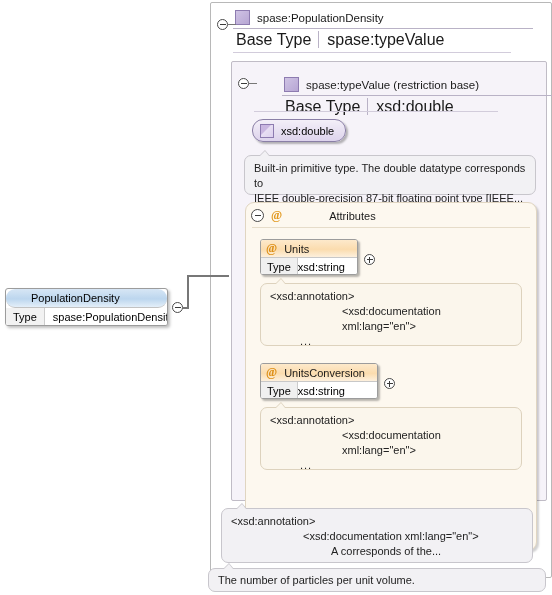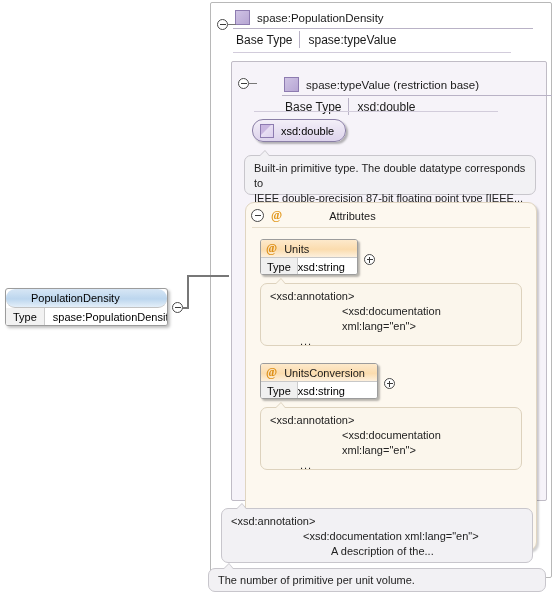--- a/index.html
+++ b/index.html
@@ -55,21 +55,21 @@
   }
   .ctype-rule {
     height: 1px;
     background: #b9b2c6;
     margin: 1px 0 2px 0;
   }
   .ctype-row {
     display: flex;
     align-items: center;
     height: 17px;
-    font-size: 12px;
+    font-size: 16px;
   }
   .ctype-row .k {
     padding: 0 7px 0 3px;
     color: #1a1a1a;
     white-space: nowrap;
   }
   .ctype-row .sep {
     width: 1px;
     align-self: stretch;
     background: #b9b2c6;
@@ -386,29 +386,29 @@
 
     </div>
 
   </div>
 
   <div class="balloon" style="left:10px; top:505px; width:312px; height:55px;">
     <span class="notch"></span>
     <span class="notch-fill"></span>
     <div class="ann-l1">&lt;xsd:annotation&gt;</div>
     <div class="ann-l2">&lt;xsd:documentation xml:lang="en"&gt;</div>
-    <div class="ann-l3">A description of the...</div>
+    <div class="ann-l3">A corresponds of the...</div>
   </div>
 
 </div>
 
 <div class="balloon" style="left:208px; top:568px; width:338px; height:24px; padding-top:4px;">
   <span class="notch"></span>
   <span class="notch-fill"></span>
-  <div>The number of primitive per unit volume.</div>
+  <div>The number of particles per unit volume.</div>
 </div>
 
 <div class="abs elembox" style="left:5px; top:288px; width:163px; height:38px;">
   <div class="hd">PopulationDensity</div>
   <div class="rw">
     <span class="k">Type</span>
     <span class="v">spase:PopulationDensity</span>
   </div>
 </div>
 

